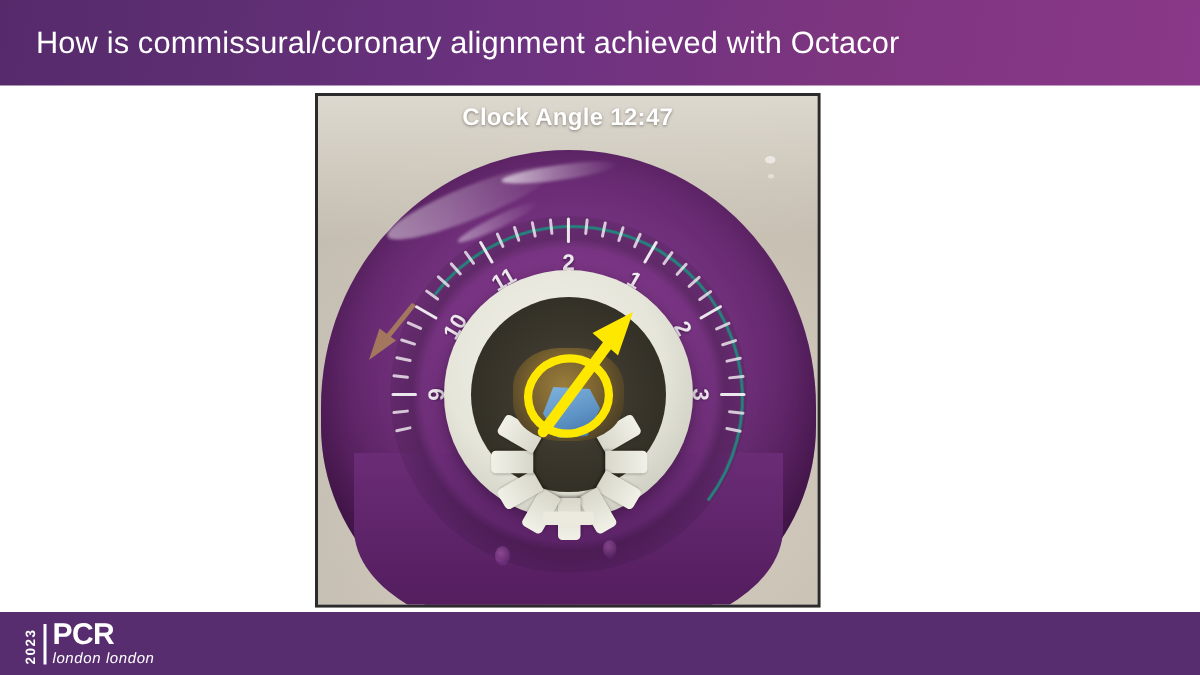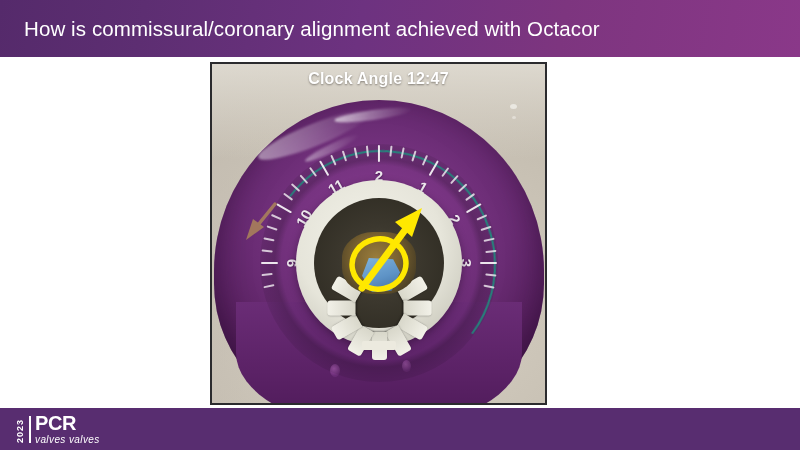--- a/index.html
+++ b/index.html
@@ -296,20 +296,20 @@
 
     <div class="photo-caption">Clock Angle 12:47</div>
   </div>
 
   <div class="footer">
     <div class="pcr-logo">
       <div class="year">2023</div>
       <div class="logo-div"></div>
       <div class="pcr-stack">
         <div class="pcr-word">PCR</div>
-        <div class="pcr-sub">valves valves</div>
+        <div class="pcr-sub">london london</div>
       </div>
     </div>
 
 
   </div>
 
 </div>
 
 </body></html>

